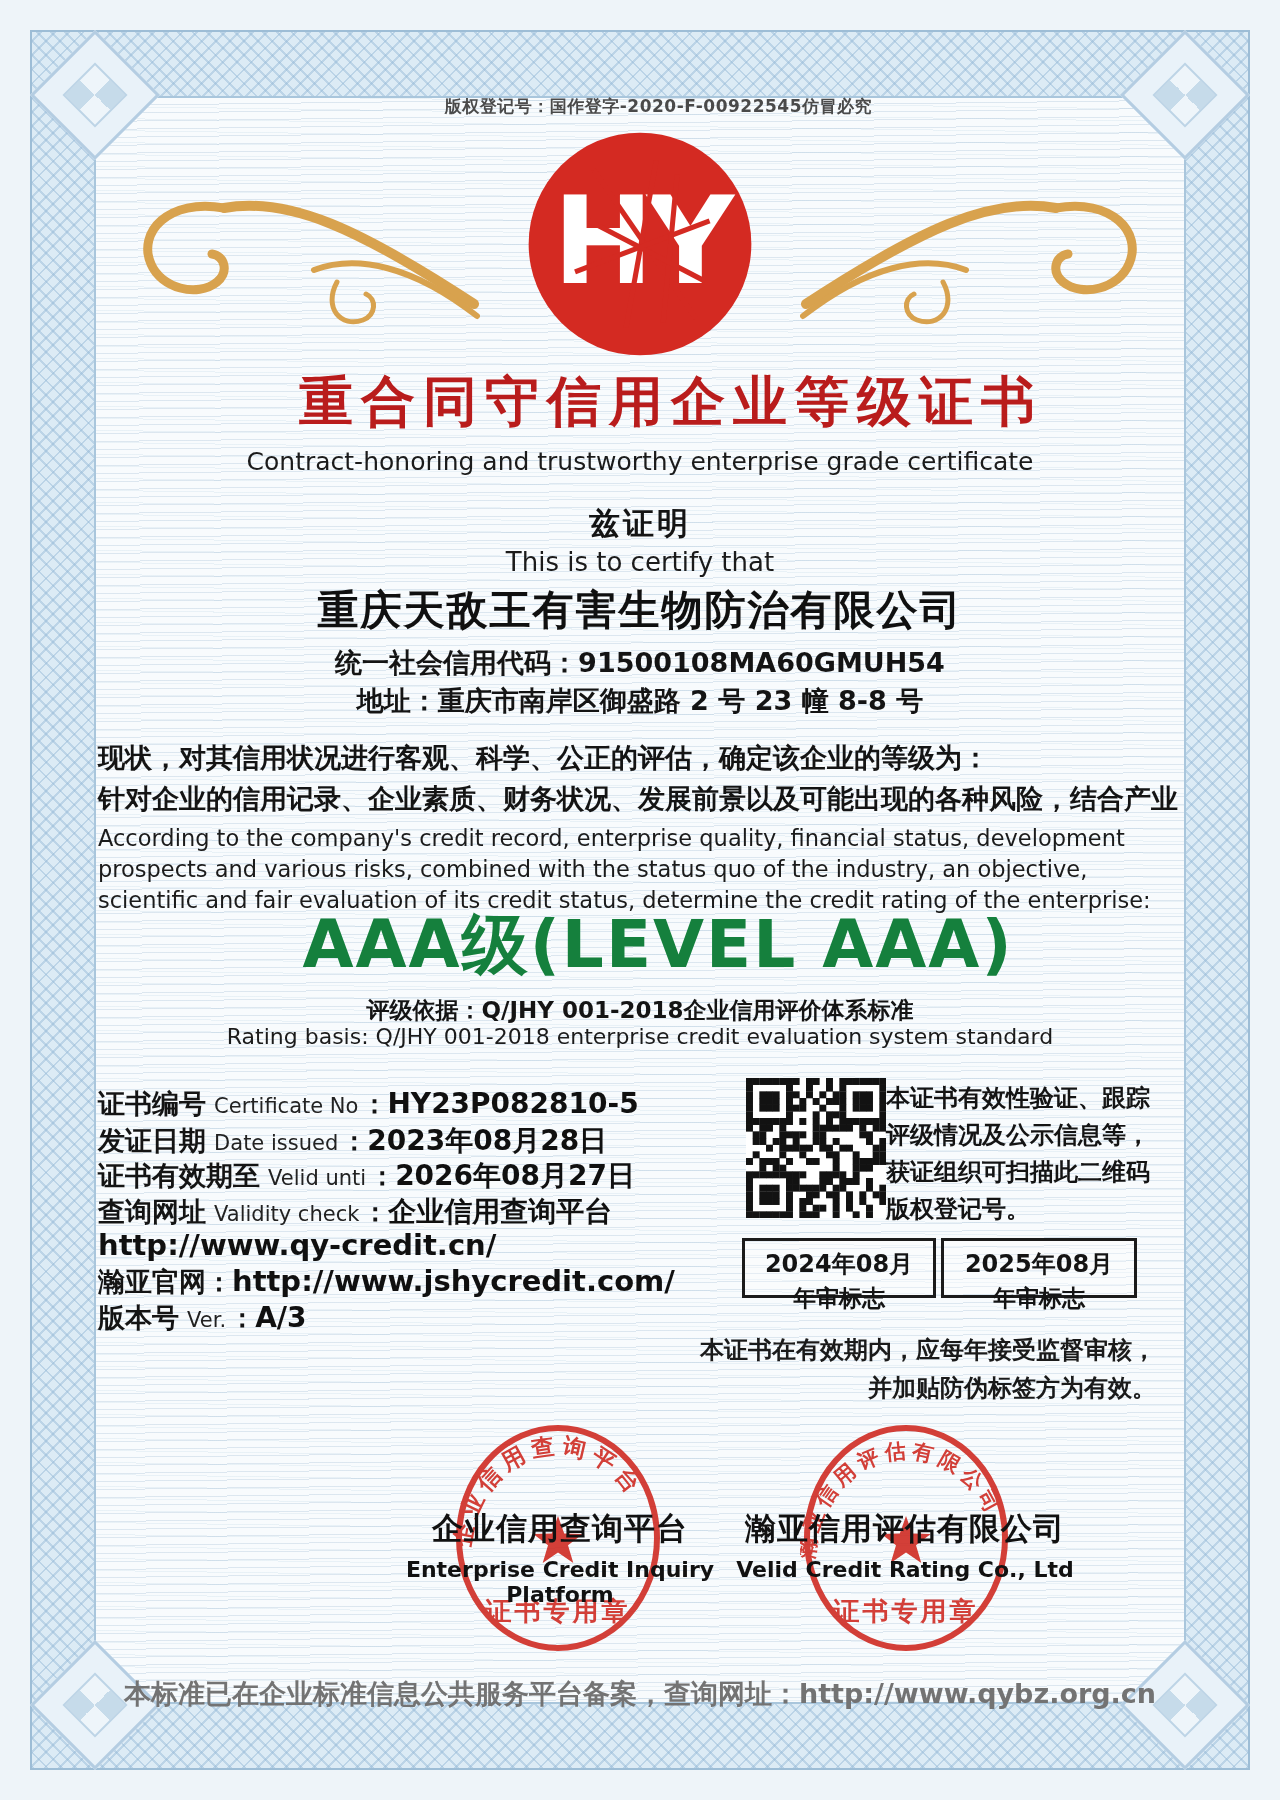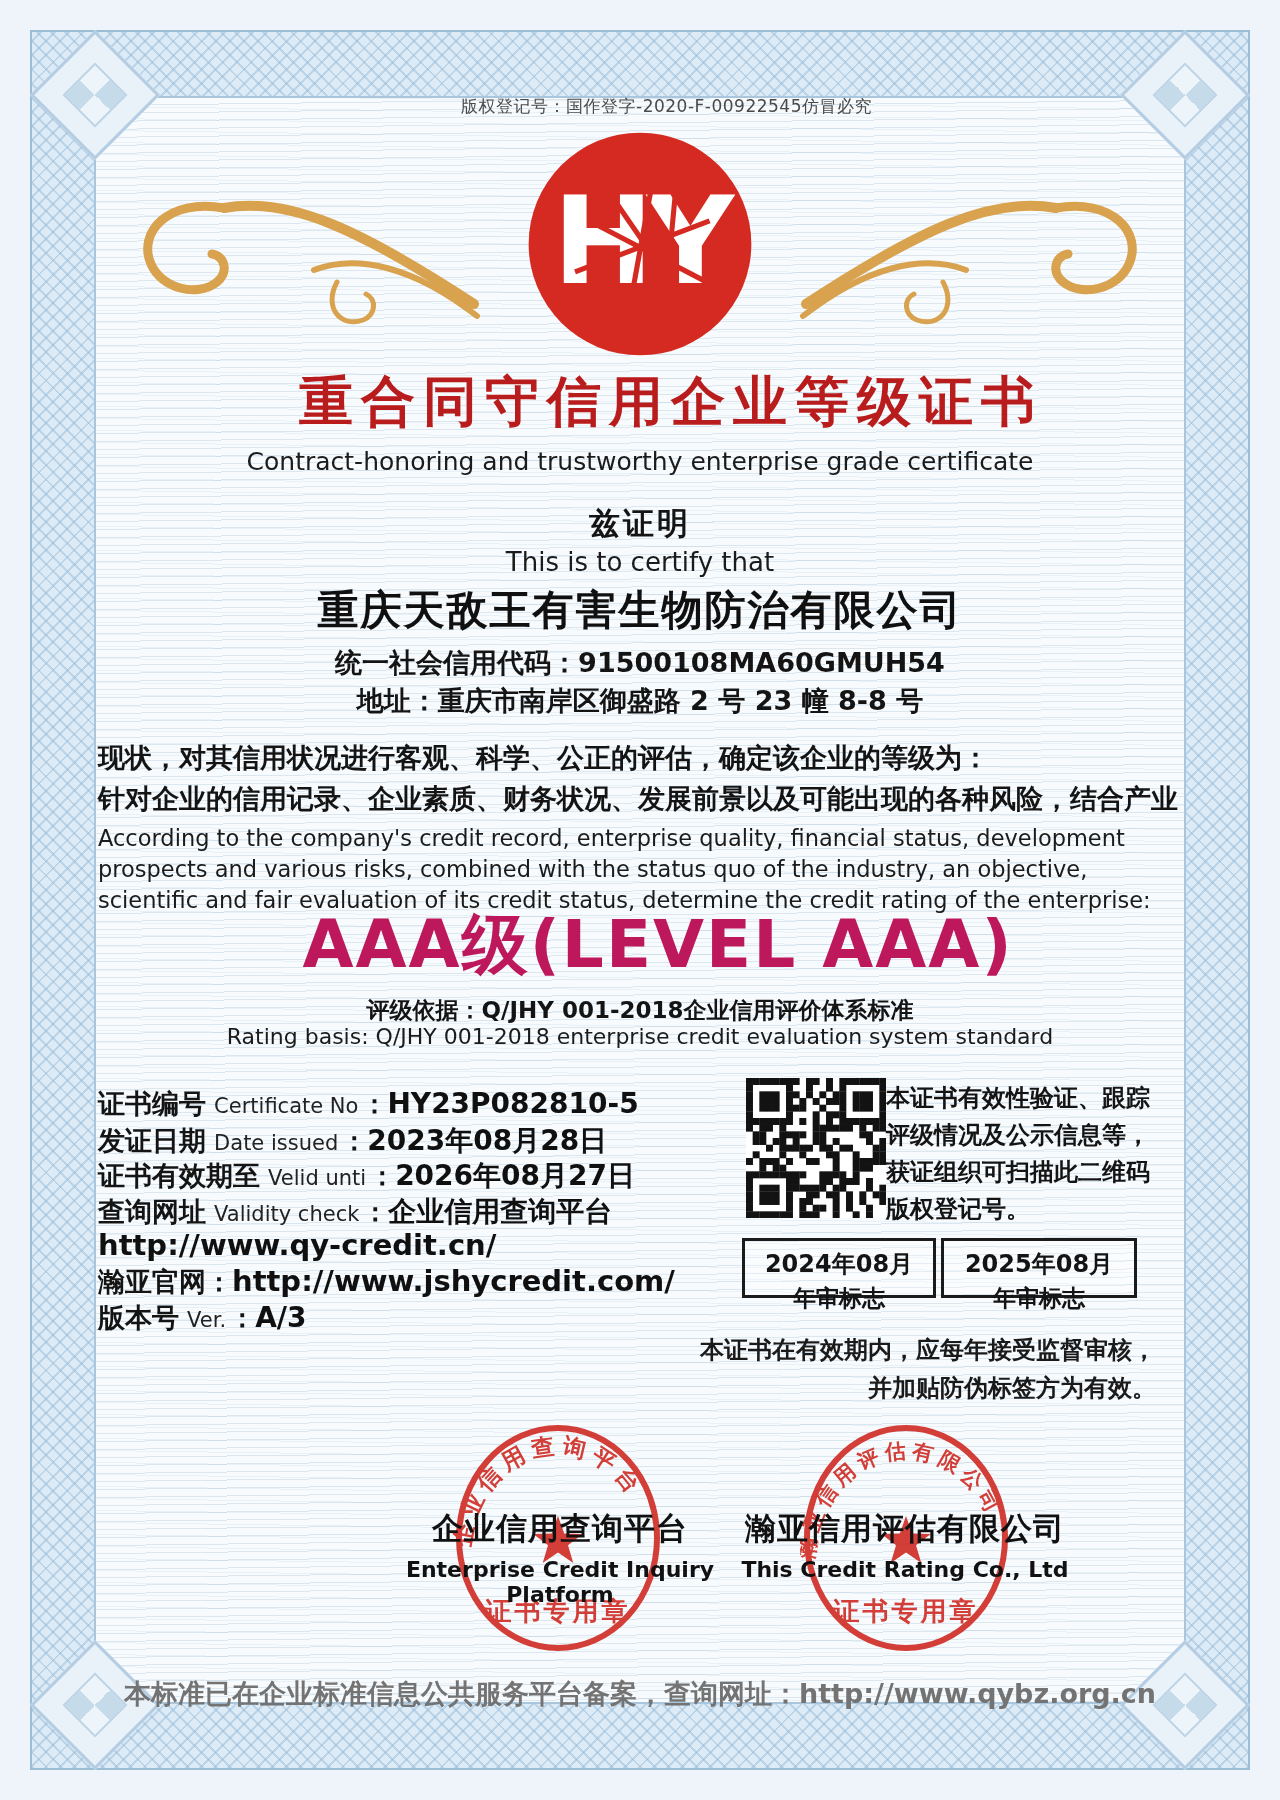--- a/index.html
+++ b/index.html
@@ -37,21 +37,21 @@
     background:conic-gradient(#c6dbea 25%, #eef5fa 0 50%, #c6dbea 0 75%, #eef5fa 0);
   }
   .corner.tl{ left:49px; top:49px; } .corner.tr{ right:49px; top:49px; }
   .corner.bl{ left:49px; bottom:49px; } .corner.br{ right:49px; bottom:49px; }
 
   .abs { position:absolute; z-index:3; }
   .ctr { left:0; width:100%; text-align:center; }
 
   
   .copyright { top:95px; left:0; width:872px; text-align:right;
-    font-size:17px; font-weight:400; color:#4a4a4a; letter-spacing:.5px; }
+    font-size:17px; font-weight:700; color:#4a4a4a; letter-spacing:.5px; }
   .logo { top:128px; left:524px; width:232px; height:232px; }
   .flourish { top:186px; width:352px; height:150px; }
   .flourish.left { left:128px; } .flourish.right { right:128px; }
   .flourish.right svg { transform:scaleX(-1); }
 
   .title-zh { top:366px; font-size:54px; font-weight:900; color:#b91c1c; letter-spacing:8px;margin-left:31px; }
   .title-en { top:447px; font-size:25px; font-weight:500; color:#1b1b1b; }
   .certify-zh { top:503px; font-size:31px; font-weight:600; color:#141414; letter-spacing:3px; }
   .certify-en { top:547px; font-size:26px; font-weight:500; color:#1b1b1b; }
   .company-name { top:583px; font-size:41px; font-weight:900; color:#101010; letter-spacing:2px; }
@@ -158,21 +158,21 @@
   <div class="abs ctr company-name">重庆天敌王有害生物防治有限公司</div>
   <div class="abs ctr company-code">统一社会信用代码：91500108MA60GMUH54</div>
   <div class="abs ctr company-addr">地址：重庆市南岸区御盛路 2 号 23 幢 8-8 号</div>
 
   <div class="abs para-zh">
     <div>现状，对其信用状况进行客观、科学、公正的评估，确定该企业的等级为：</div>
     <div>针对企业的信用记录、企业素质、财务状况、发展前景以及可能出现的各种风险，结合产业</div>
   </div>
   <div class="abs para-en">According to the company's credit record, enterprise quality, financial status, development prospects and various risks, combined with the status quo of the industry, an objective, scientific and fair evaluation of its credit status, determine the credit rating of the enterprise:</div>
 
-  <div class="abs ctr aaa" id="aaa-line" style="color: #be185d; padding-left: 36px;">AAA级(LEVEL AAA)</div>
+  <div class="abs ctr aaa" id="aaa-line" style="color: #15803d; padding-left: 36px;">AAA级(LEVEL AAA)</div>
   <div class="abs ctr basis-zh">评级依据：Q/JHY 001-2018企业信用评价体系标准</div>
   <div class="abs ctr basis-en">Rating basis: Q/JHY 001-2018 enterprise credit evaluation system standard</div>
 
   <div class="abs details">
     <div class="drow">
       <span class="dzh">证书编号</span>
       <span class="den">Certificate No</span><span class="dcolon">：</span><span class="dval">HY23P082810-5</span>
     </div>
     <div class="drow">
       <span class="dzh">发证日期</span>
@@ -490,18 +490,18 @@
       <text x="106" y="198" text-anchor="middle" font-size="26" letter-spacing="3" fill="#cf2b23" font-weight="700">证书专用章</text>
     </svg>
   </div>
 
   <div class="abs org o0">
     <div class="org-zh">企业信用查询平台</div>
     <div class="org-en">Enterprise Credit Inquiry Platform</div>
   </div>
   <div class="abs org o1">
     <div class="org-zh">瀚亚信用评估有限公司</div>
-    <div class="org-en">This Credit Rating Co., Ltd</div>
+    <div class="org-en">Velid Credit Rating Co., Ltd</div>
   </div>
 
   <div class="abs ctr footer">本标准已在企业标准信息公共服务平台备案，查询网址：http://www.qybz.org.cn</div>
 
 </div>
 
 </body></html>

